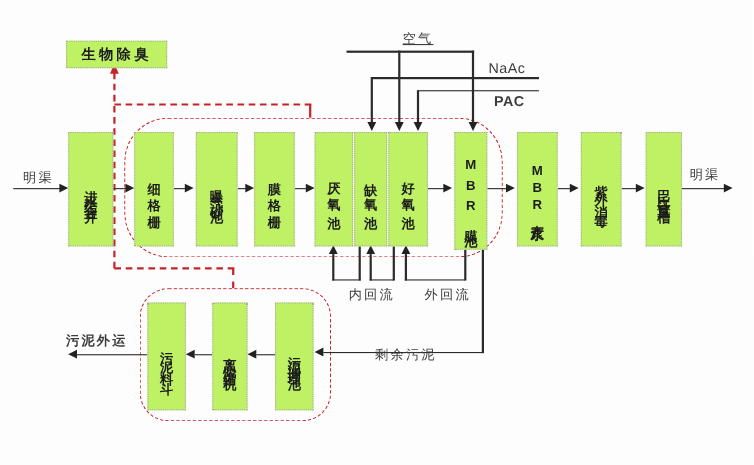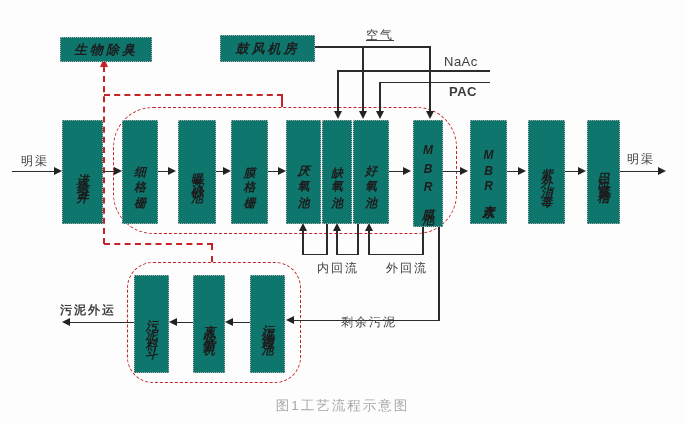--- a/index.html
+++ b/index.html
@@ -1,20 +1,20 @@
 <!DOCTYPE html>
 <html><head>
 <meta charset="utf-8">
 <style>
   html,body{margin:0;padding:0;background:#fff;}
   .canvas{position:relative;width:685px;height:423px;background:#fdfdfd;overflow:hidden;
           font-family:"Liberation Sans","DejaVu Sans",sans-serif;}
   
-  .pbox{position:absolute;box-sizing:border-box;background:#0f766e;border:1px dotted #ababab;
-        display:flex;align-items:center;justify-content:center;color:#1c1c1c;z-index:5;font-style:italic;}
+  .pbox{position:absolute;box-sizing:border-box;background:#bef264;border:1px dotted #ababab;
+        display:flex;align-items:center;justify-content:center;color:#1c1c1c;z-index:5;}
   .pbox span{display:block;}
   .pbox.h span{font-size:13px;letter-spacing:3px;font-weight:600;white-space:nowrap;}
   .pbox.v span{writing-mode:vertical-lr;text-orientation:upright;font-size:12px;font-weight:600;line-height:1;}
   .ch3 span{letter-spacing:15px;padding-top:13px;}
   .ch4 span{letter-spacing:9px;padding-top:8px;}
   .ch5 span{letter-spacing:4.5px;padding-top:4px;}
   .ch6 span{letter-spacing:1.5px;padding-top:2px;}
   .solidbox{border:1.6px solid #4a4a4a;box-shadow:3px 3px 0 #dcdcdc;}
   
   .enclosure{position:absolute;box-sizing:border-box;border:1.7px dashed #c42328;z-index:1;}
@@ -104,23 +104,20 @@
   <div class="hl" style="left:233px;top:321.5px;width:17px;"></div>
   <div class="ar left" style="left:225px;top:318px;"></div>
   <div class="hl" style="left:177px;top:321.5px;width:16px;"></div>
   <div class="ar left" style="left:169px;top:318px;"></div>
   <div class="hl" style="left:70px;top:321.5px;width:64px;"></div>
   <div class="ar left" style="left:62px;top:318px;"></div>
 
   <div class="pbox h" style="left:60px;top:37px;width:92px;height:25px;">
     <span>生物除臭</span>
     </div>
-  <div class="pbox h" style="left:220px;top:35px;width:95px;height:27px;">
-    <span>鼓风机房</span>
-    </div>
 
   <div class="pbox v ch5" style="left:62px;top:120px;width:41px;height:104px;">
     <span>进水结合井</span>
     </div>
   <div class="pbox v ch3" style="left:122px;top:120px;width:36px;height:104px;">
     <span>细格栅</span>
     </div>
   <div class="pbox v ch5" style="left:178px;top:120px;width:38px;height:104px;">
     <span>曝气沉砂池</span>
     </div>
@@ -162,14 +159,13 @@
   <span class="lbl" style="left:21px;top:153px;">明渠</span>
   <span class="lbl" style="left:627px;top:151px;">明渠</span>
   <span class="lbl" style="left:366px;top:27px;text-decoration:underline;">空气</span>
   <span class="lbl latin" style="left:444px;top:54px;">NaAc</span>
   <span class="lbl latin" style="left:449px;top:84px;font-weight:bold;">PAC</span>
   <span class="lbl" style="left:317px;top:260px;">内回流</span>
   <span class="lbl" style="left:386px;top:260px;">外回流</span>
   <span class="lbl" style="left:341px;top:303px;margin-top:11px;">剩余污泥</span>
   <span class="lbl" style="left:60px;top:302px;font-weight:bold;">污泥外运</span>
 
-  <div class="caption">图1工艺流程示意图</div>
 </div>
 
 </body></html>

